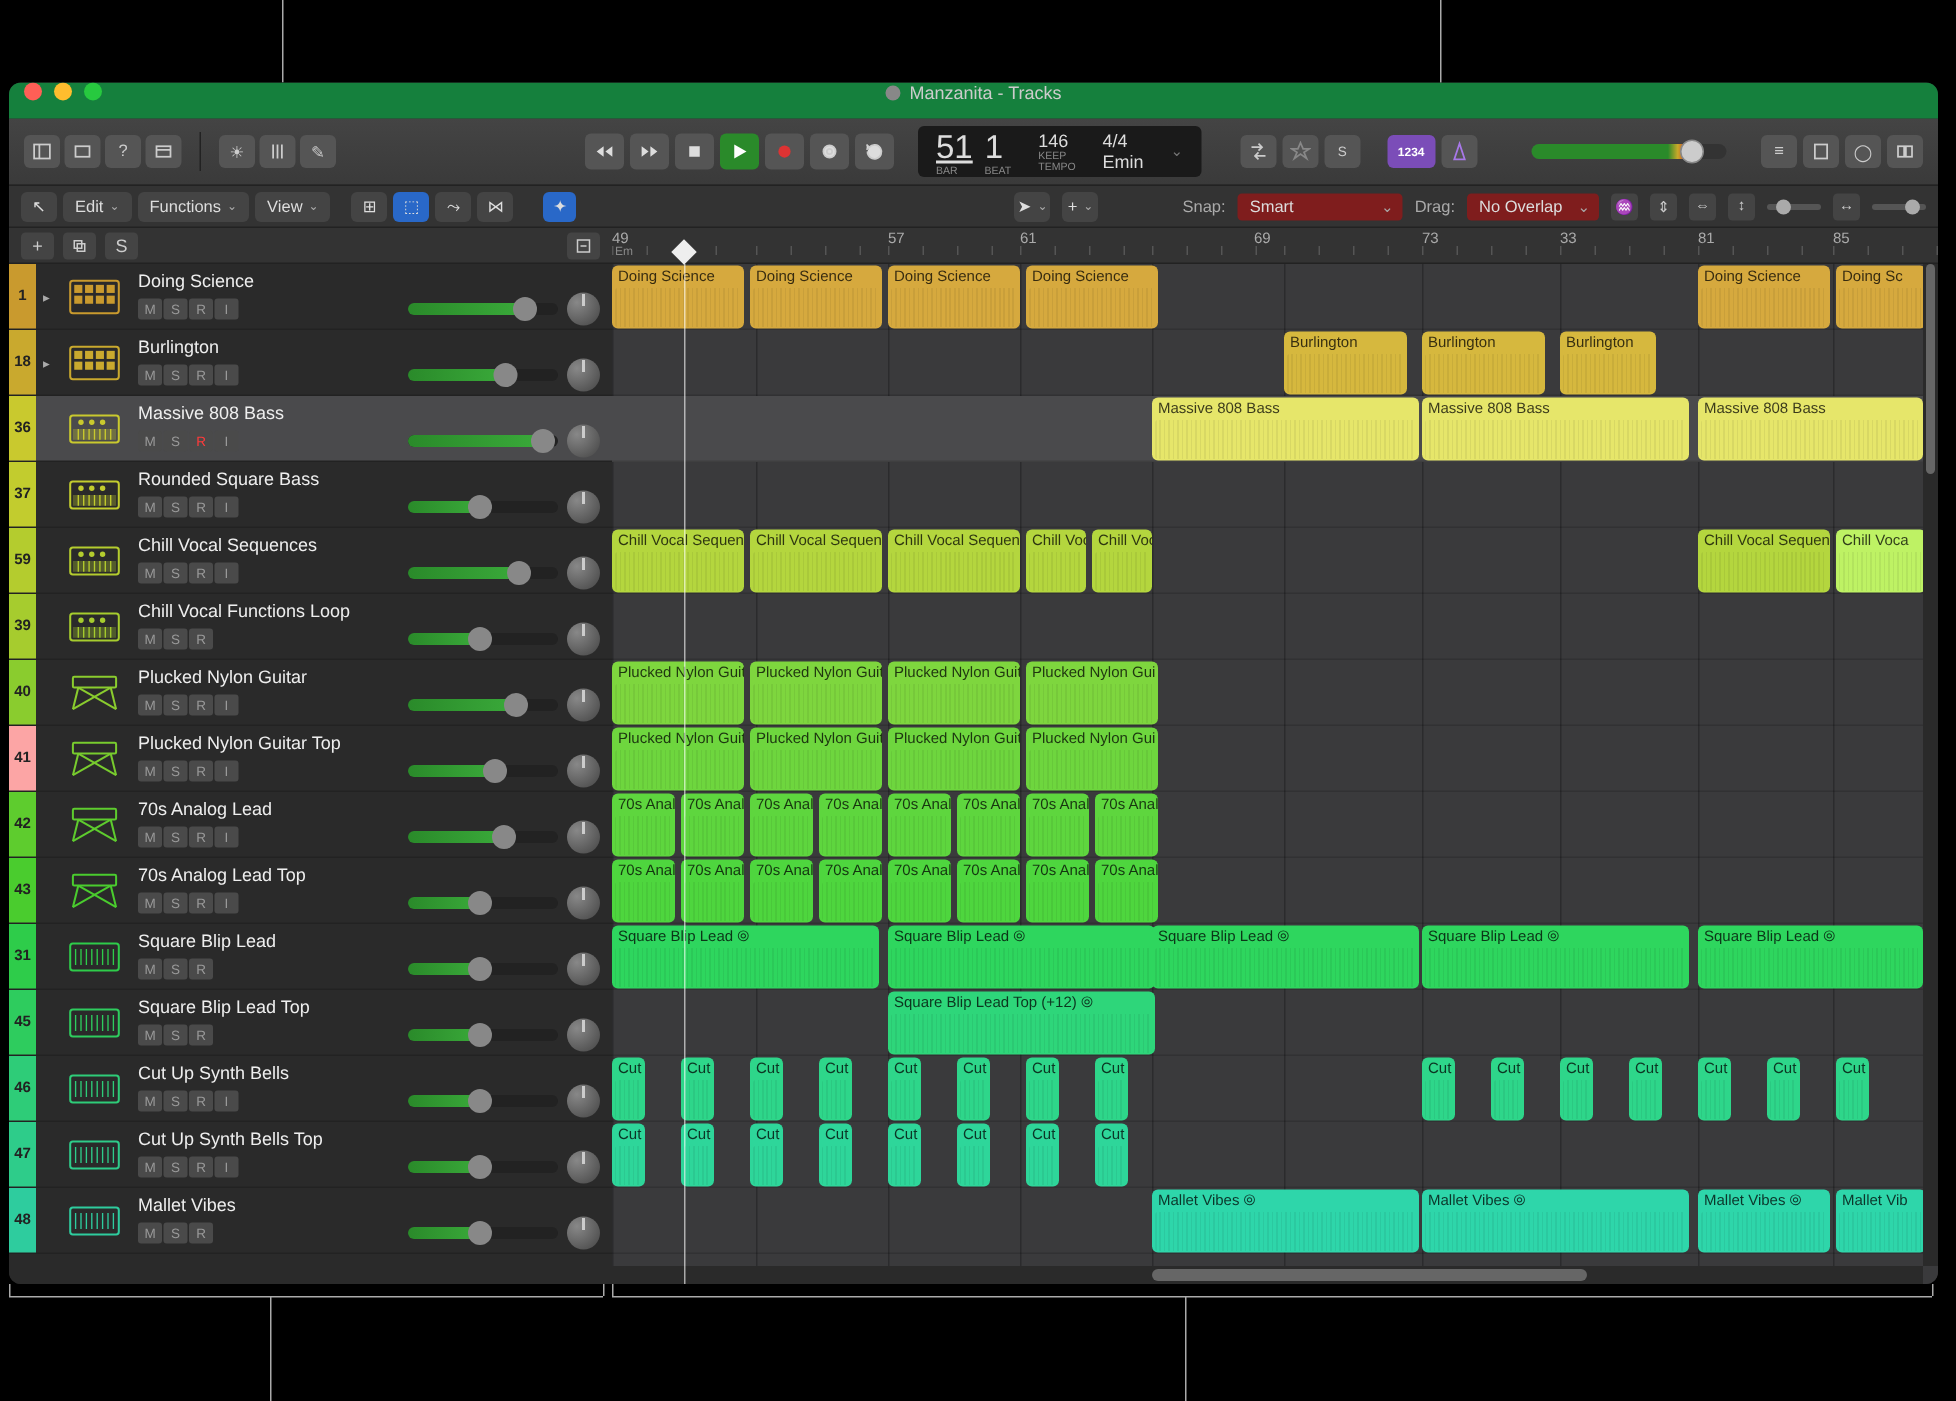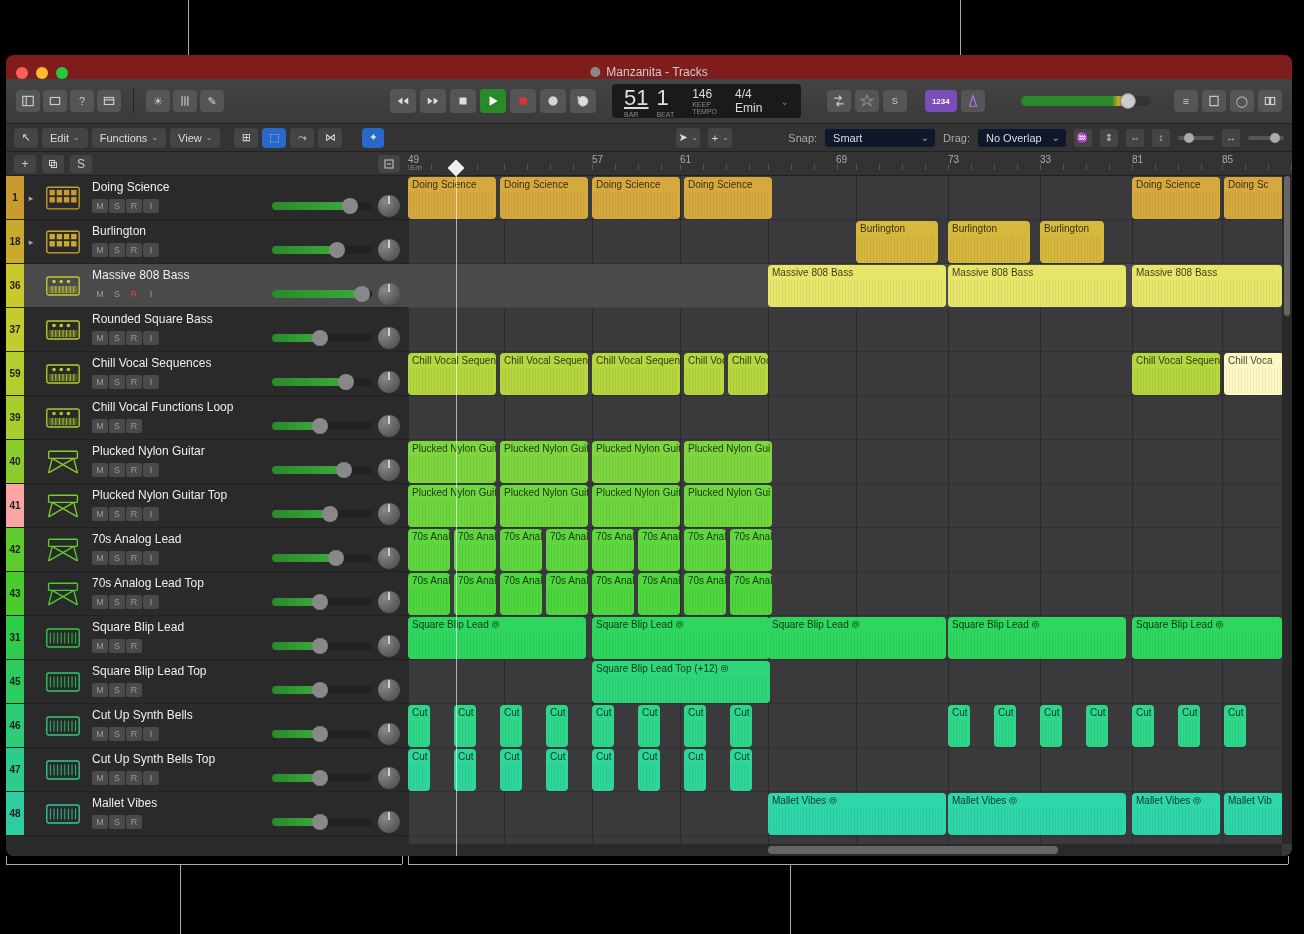--- a/index.html
+++ b/index.html
@@ -1,20 +1,20 @@
 <!DOCTYPE html>
 <html><head>
 <meta charset="utf-8">
 <style>
 * { margin: 0; padding: 0; box-sizing: border-box; font-family: -apple-system, "Helvetica Neue", Arial, sans-serif; }
 body { background: #000; width: 1304px; height: 934px; overflow: hidden; }
 .app-window { position: absolute; top: 55px; left: 6px; width: 1286px; height: 801px; background: #2a2a2a; border-radius: 8px; overflow: hidden; }
 
 
-.titlebar { height: 24px; background: #7f1d1d; display: flex; align-items: flex-end; padding: 0 10px; position: relative; }
+.titlebar { height: 24px; background: #15803d; display: flex; align-items: flex-start; padding: 0 10px; position: relative; }
 .traffic-lights { display: flex; gap: 8px; }
 .tl { width: 12px; height: 12px; border-radius: 50%; }
 .tl.red { background: #ff5f56; }
 .tl.yellow { background: #ffbd2e; }
 .tl.green { background: #27c93f; }
 .title { position: absolute; left: 50%; transform: translateX(-50%); color: #ccc; font-size: 12px; display: flex; align-items: center; gap: 6px; }
 .title-disc { width: 10px; height: 10px; border-radius: 50%; background: #888; }
 
 
 .toolbar { height: 45px; background: linear-gradient(#444,#3a3a3a); display: flex; align-items: center; padding: 0 10px; gap: 6px; border-bottom: 1px solid #222; }
@@ -47,21 +47,21 @@
 
 
 .menubar { height: 28px; background: #333; border-bottom: 1px solid #222; display: flex; align-items: center; padding: 0 8px; gap: 8px; }
 .menu-left { display: flex; align-items: center; gap: 4px; }
 .mbtn { height: 20px; padding: 0 8px; background: #444; border-radius: 4px; color: #ddd; font-size: 11px; display: flex; align-items: center; gap: 4px; cursor: pointer; }
 .mbtn.icon-only { width: 24px; padding: 0; justify-content: center; }
 .mbtn.icon-only.active { background: #2968c8; }
 .mbtn .chev { font-size: 8px; color: #aaa; }
 .menu-center { margin-left: auto; display: flex; align-items: center; gap: 8px; }
 .menu-label { color: #aaa; font-size: 11px; }
-.menu-select { background: #0f172a; color: #ddd; font-size: 11px; padding: 2px 20px 2px 8px; border-radius: 3px; height: 18px; display:flex; align-items:center; position: relative; }
+.menu-select { background: #7f1d1d; color: #ddd; font-size: 11px; padding: 2px 20px 2px 8px; border-radius: 3px; height: 18px; display:flex; align-items:center; position: relative; }
 .menu-select::after { content: "⌄"; position: absolute; right: 6px; font-size: 10px; color: #aaa; }
 .zoom-ctrl { width: 18px; height: 18px; background: #444; border-radius: 3px; display: flex; align-items: center; justify-content: center; cursor: pointer; font-size: 10px; color: #ccc; }
 .zoom-slider { width: 36px; height: 4px; background: #555; border-radius: 2px; position: relative; }
 .zoom-slider-knob { width: 10px; height: 10px; background: #aaa; border-radius: 50%; position: absolute; top: -3px; }
 
 
 .main { display: flex; height: calc(100% - 24px - 45px - 28px); position: relative; }
 
 
 .track-headers { width: 402px; background: #2a2a2a; display: flex; flex-direction: column; }
@@ -999,21 +999,21 @@
               <div class="region-wave"></div>
             </div>
             <div class="region" style="left: 320px; width: 40px; background: rgb(180, 214, 62);">
               <div class="region-label">Chill Voc</div>
               <div class="region-wave"></div>
             </div>
             <div class="region" style="left: 724px; width: 88px; background: rgb(180, 214, 62);">
               <div class="region-label">Chill Vocal Sequen</div>
               <div class="region-wave"></div>
             </div>
-            <div class="region" style="left: 816px; width: 60px; background: #fef9c3;">
+            <div class="region" style="left: 816px; width: 60px; background: #bef264;">
               <div class="region-label">Chill Voca</div>
               <div class="region-wave"></div>
             </div>
           </div>
           <div class="region-row"></div>
           <div class="region-row">
             <div class="region" style="left: 0px; width: 88px; background: rgb(126, 214, 62);">
               <div class="region-label">Plucked Nylon Guit</div>
               <div class="region-wave"></div>
             </div>

